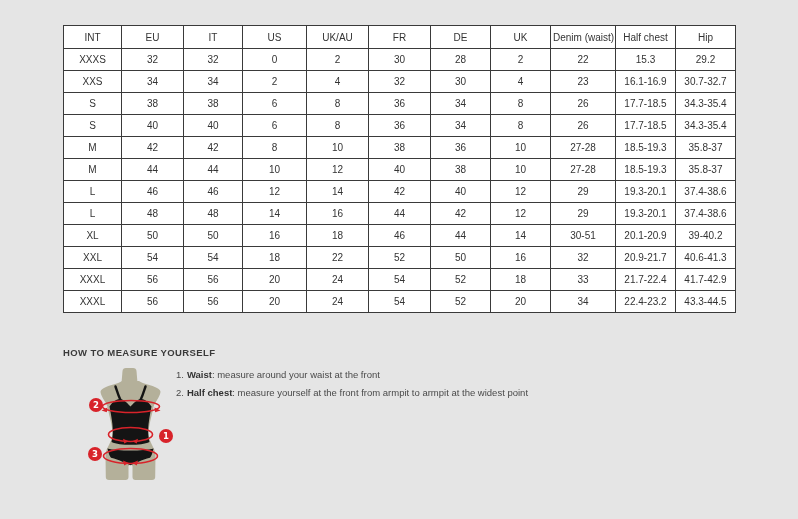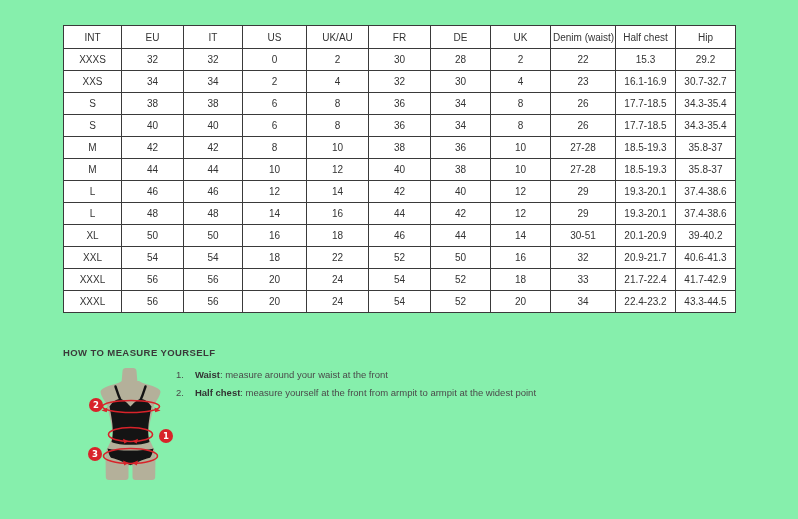--- a/index.html
+++ b/index.html
@@ -8,21 +8,21 @@
     --suit:#141414;
     --border:#3a3a3a;
     --text:#3e3e3e;
   }
   *{margin:0;padding:0;box-sizing:border-box;}
   html,body{background:#fff;}
   body{
     width:798px;height:519px;position:relative;overflow:hidden;
     font-family:"Liberation Sans","DejaVu Sans",sans-serif;
   }
-  .screen{position:absolute;inset:0;background:#86efac;}
+  .screen{position:absolute;inset:0;background:#e5e5e5;}
 
   
   .size-table{
     position:absolute;left:63px;top:25px;width:672px;
     border-collapse:collapse;table-layout:fixed;
     font-size:10px;color:#333;background:#fff;
   }
   .size-table th,.size-table td{
     border:1px solid var(--border);
     height:22px;text-align:center;vertical-align:middle;
@@ -37,21 +37,21 @@
   .measure-title{
     position:absolute;left:63px;top:347px;
     font-size:9.5px;font-weight:bold;letter-spacing:.4px;color:#3a3a3a;text-align:center;
   }
   .steps{position:absolute;left:176px;top:370px;width:575px;}
   .step{
     font-size:9.5px;line-height:10px;color:#4a4a4a;
     margin-bottom:7.5px;white-space:nowrap;
   }
   .step .num{margin-right:3px;}
-  .step b{color:#333;margin-left:8px;}
+  .step b{color:#333;}
 
   
   .figure{position:absolute;left:82px;top:365px;width:100px;height:120px;}
   .skin{fill:var(--skin);}
   .suit{fill:var(--suit);}
   .suit-stroke{stroke:var(--suit);stroke-width:2.4;fill:none;stroke-linecap:round;}
   .red-stroke{stroke:var(--red);stroke-width:1.6;fill:none;}
   .red-fill{fill:var(--red);}
 </style>
 </head>

